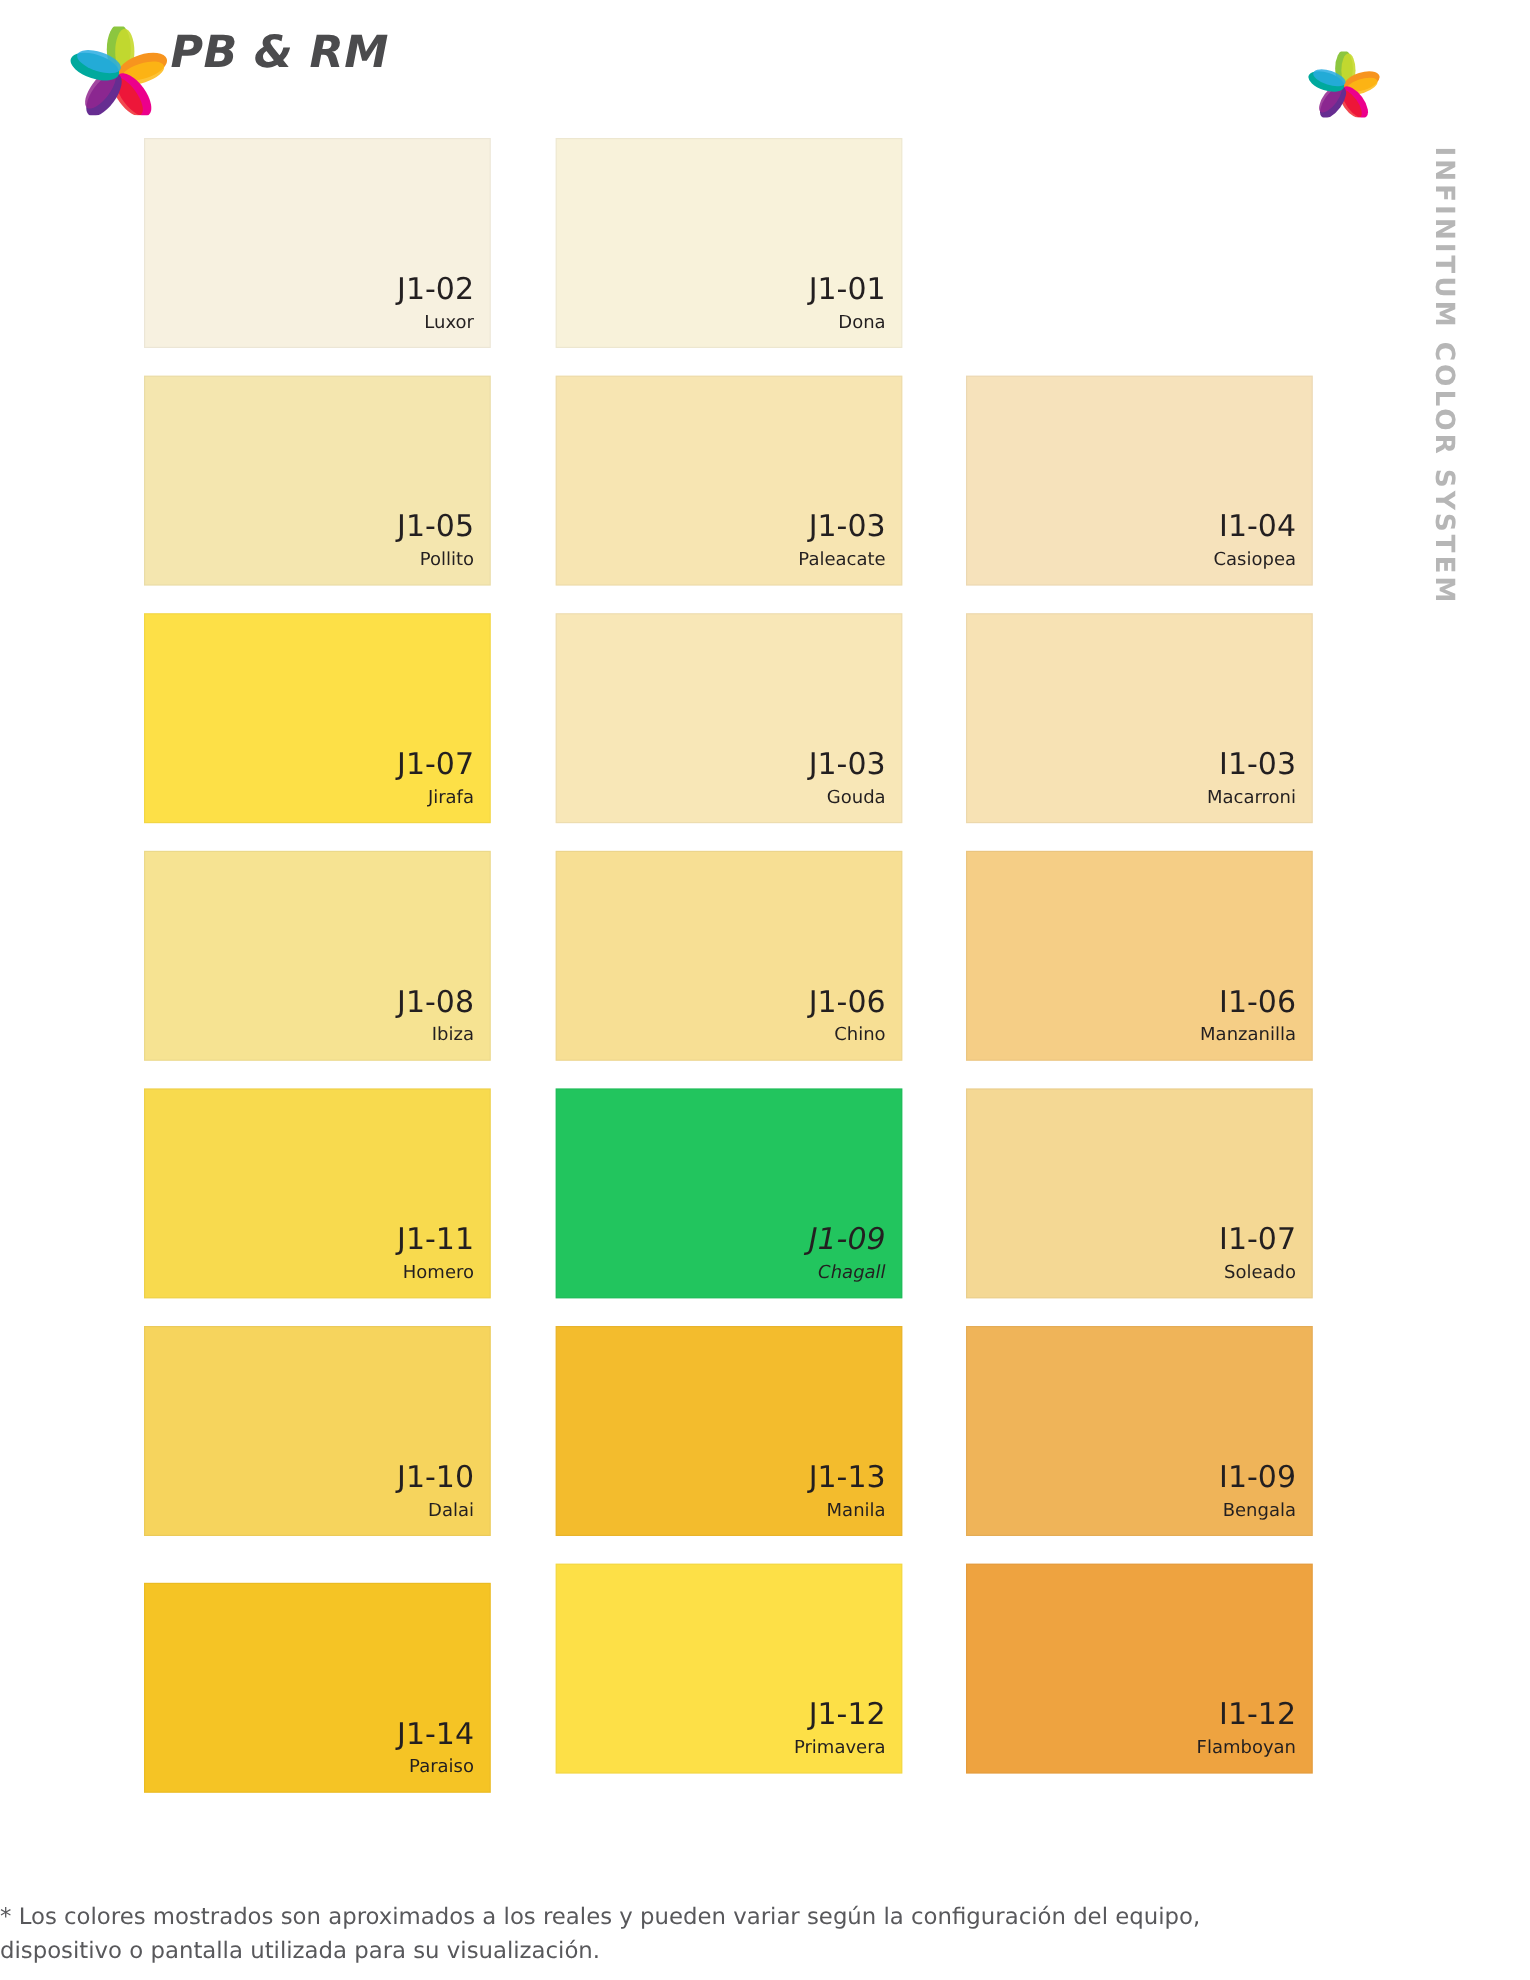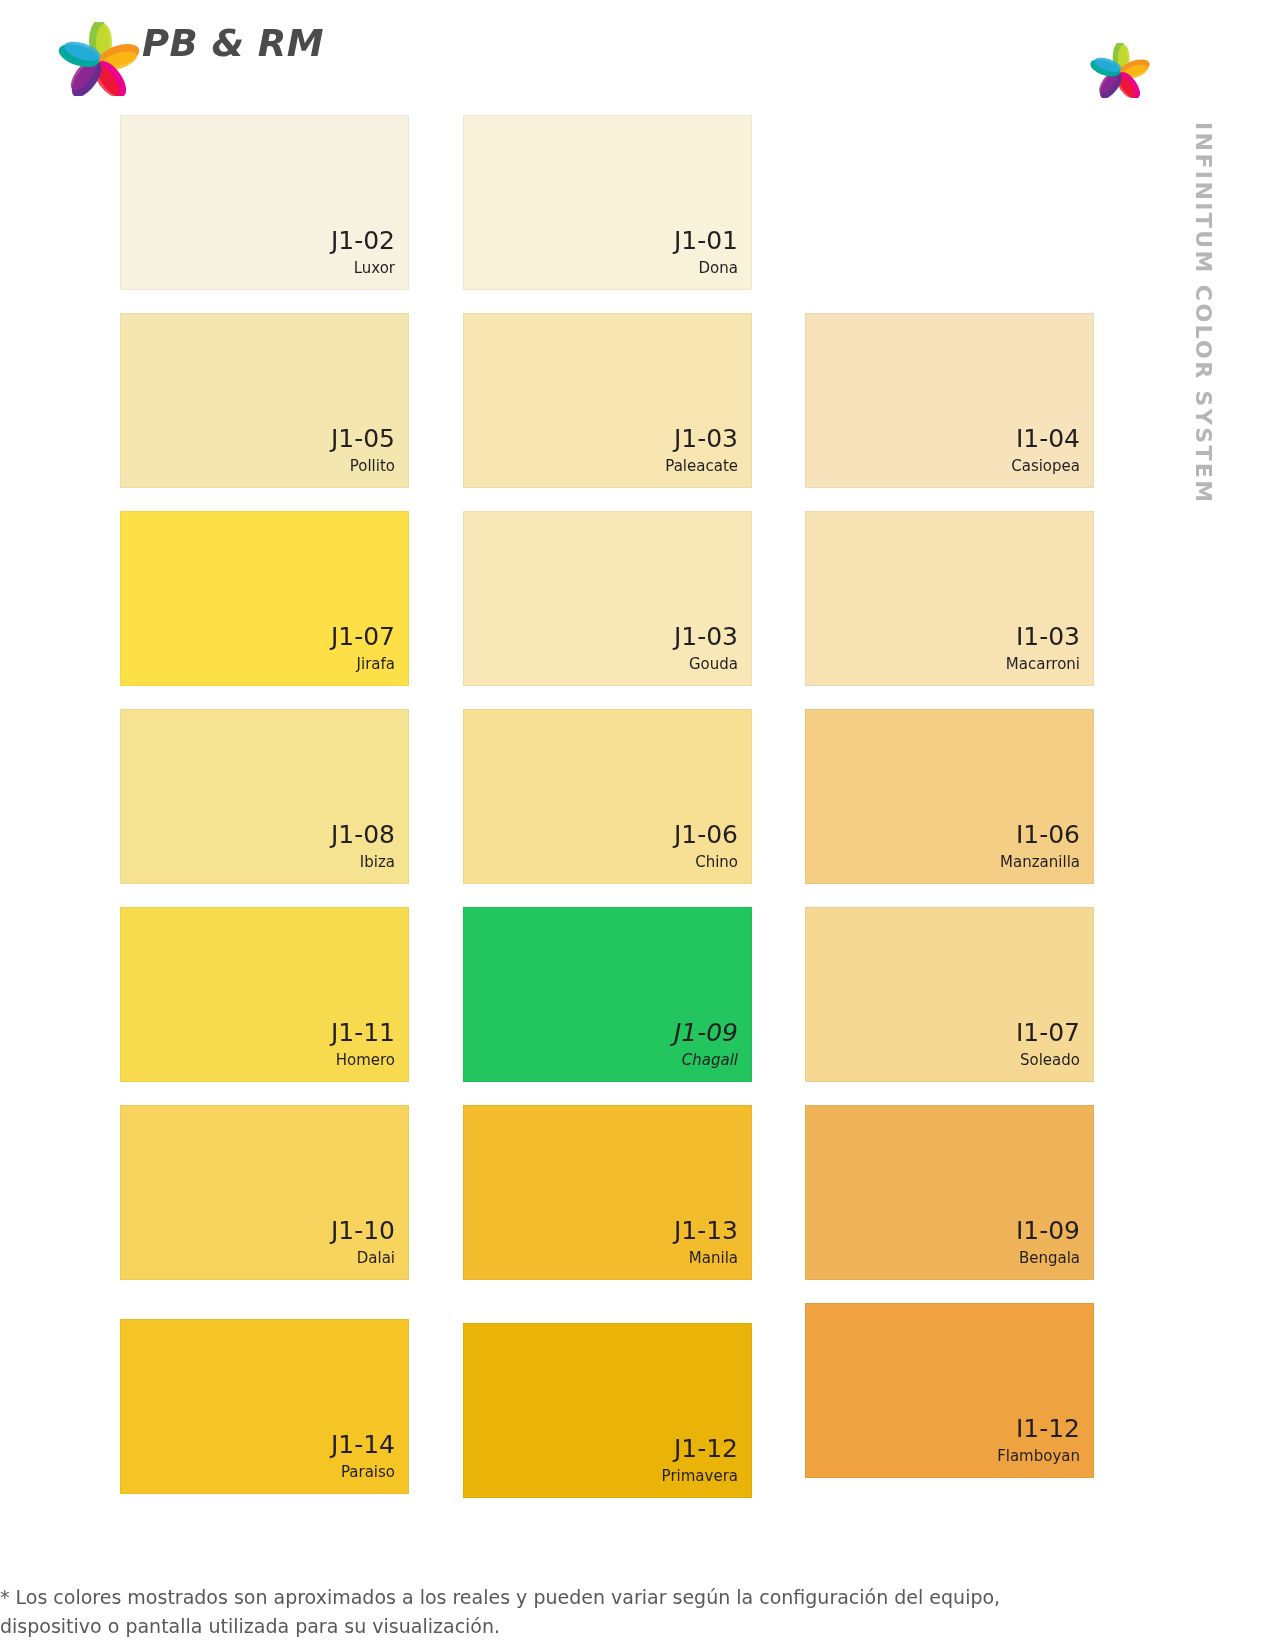--- a/index.html
+++ b/index.html
@@ -317,21 +317,21 @@
         </div>
       </div>
     </div>
     <div class="swatch-row">
       <div class="swatch col-0" style="background: rgb(245, 196, 37); margin-top: 16px;">
         <div class="swatch-labels">
           <span class="swatch-code">J1-14</span>
           <span class="swatch-name">Paraiso</span>
         </div>
       </div>
-      <div class="swatch col-1" style="background: #eab308; margin-top: 20px;">
+      <div class="swatch col-1" style="background: #fde047;">
         <div class="swatch-labels">
           <span class="swatch-code">J1-12</span>
           <span class="swatch-name">Primavera</span>
         </div>
       </div>
       <div class="swatch col-2" style="background: rgb(238, 163, 64);">
         <div class="swatch-labels">
           <span class="swatch-code">I1-12</span>
           <span class="swatch-name">Flamboyan</span>
         </div>

